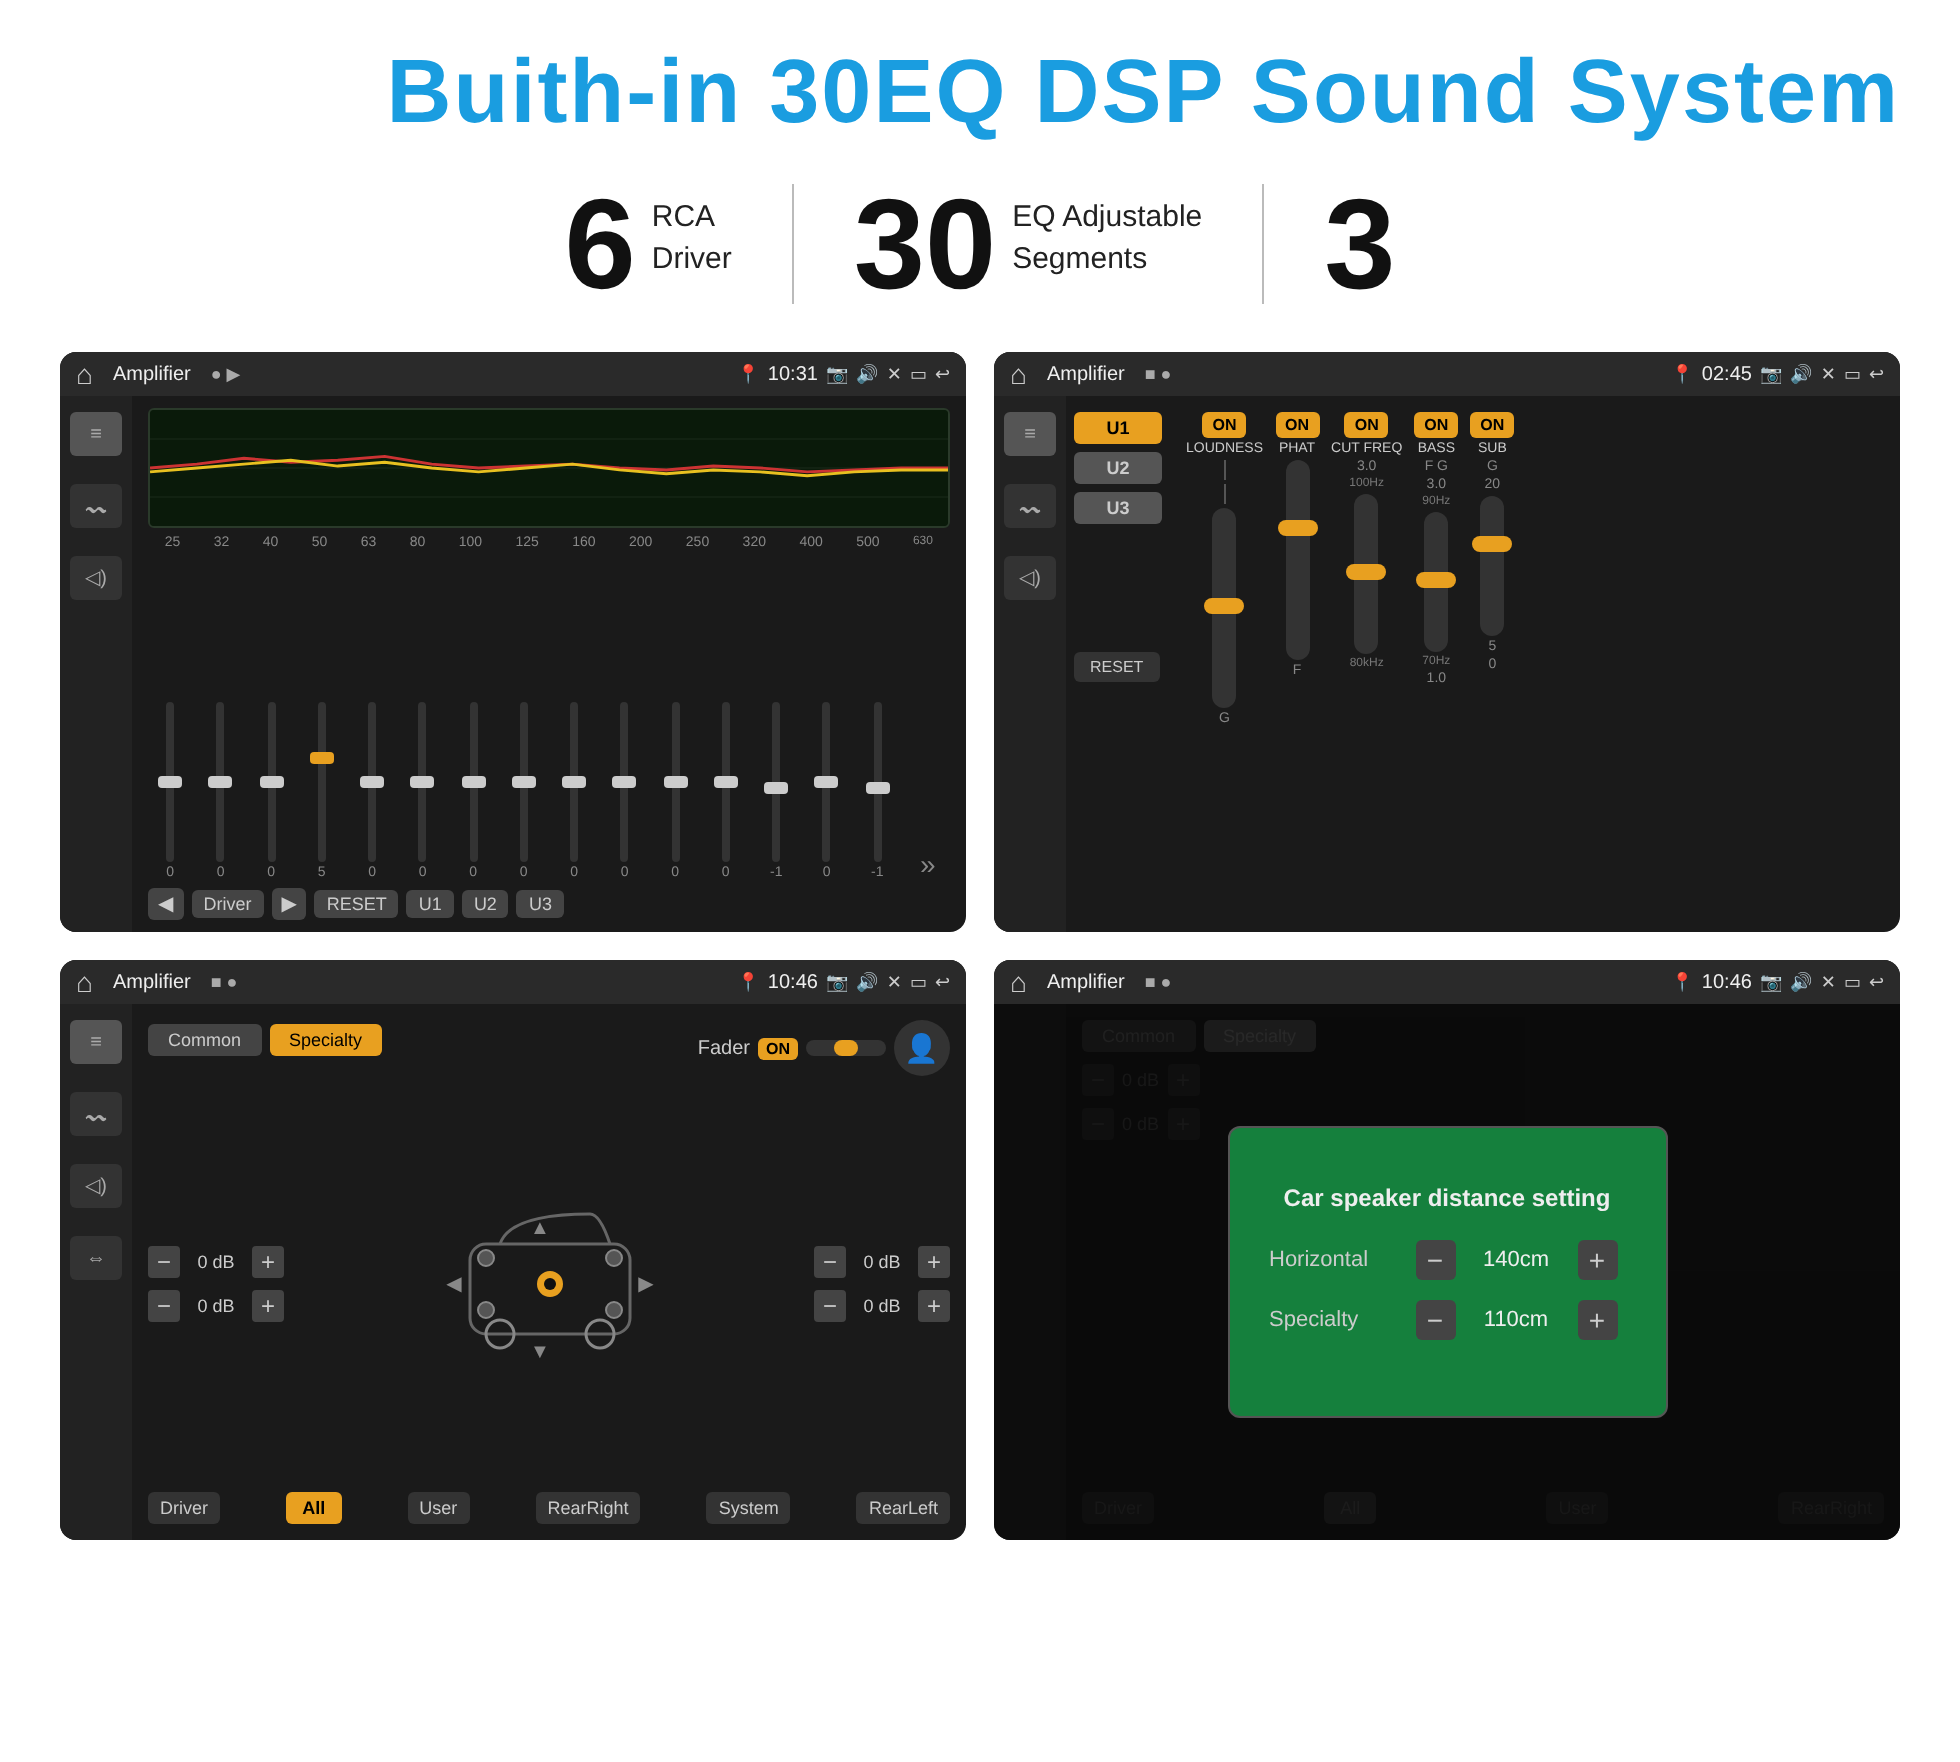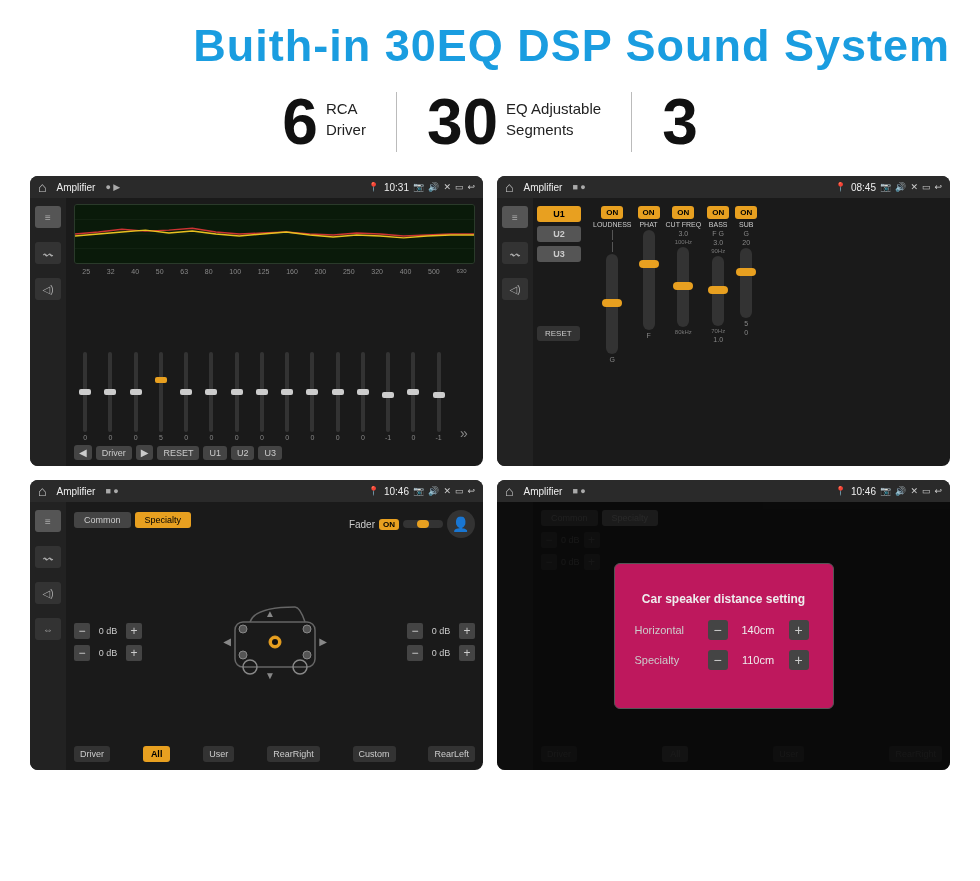--- a/index.html
+++ b/index.html
@@ -435,21 +435,21 @@
       right: 0;
       bottom: 0;
       background: rgba(0,0,0,0.5);
       display: flex;
       align-items: center;
       justify-content: center;
       z-index: 10;
     }
 
     .modal-box {
-      background: #be185d;
+      background: #15803d;
       border: 1px solid #555;
       border-radius: 6px;
       padding: 28px 20px;
       width: 220px;
     }
 
     .modal-title {
       font-size: 12px;
       color: #eee;
       text-align: center;
@@ -713,21 +713,21 @@
       </div>
     </div>
 
     <div class="screen-panel">
       <div class="status-bar">
         <span class="status-home">⌂</span>
         <span class="status-title">Amplifier</span>
         <span style="font-size:9px;color:#aaa;margin-left:4px;">■ ●</span>
         <div class="status-icons">
           <span>📍</span>
-          <span class="status-time">08:45</span>
+          <span class="status-time">02:45</span>
           <span>📷</span>
           <span>🔊</span>
           <span>✕</span>
           <span>▭</span>
           <span>↩</span>
         </div>
       </div>
       <div class="screen2-content">
         <div class="crossover-left">
           <div class="left-icon active">≡</div>
@@ -894,21 +894,21 @@
                 <div class="fader-plus">+</div>
               </div>
             </div>
           </div>
 
           <div class="fader-bottom-row">
             <div class="fader-small-btn">Driver</div>
             <div class="fader-label-orange">All</div>
             <div class="fader-small-btn">User</div>
             <div class="fader-small-btn">RearRight</div>
-            <div class="fader-small-btn">Custom</div>
+            <div class="fader-small-btn">System</div>
             <div class="fader-small-btn">RearLeft</div>
           </div>
         </div>
       </div>
     </div>
 
     <div class="screen-panel">
       <div class="status-bar">
         <span class="status-home">⌂</span>
         <span class="status-title">Amplifier</span>

